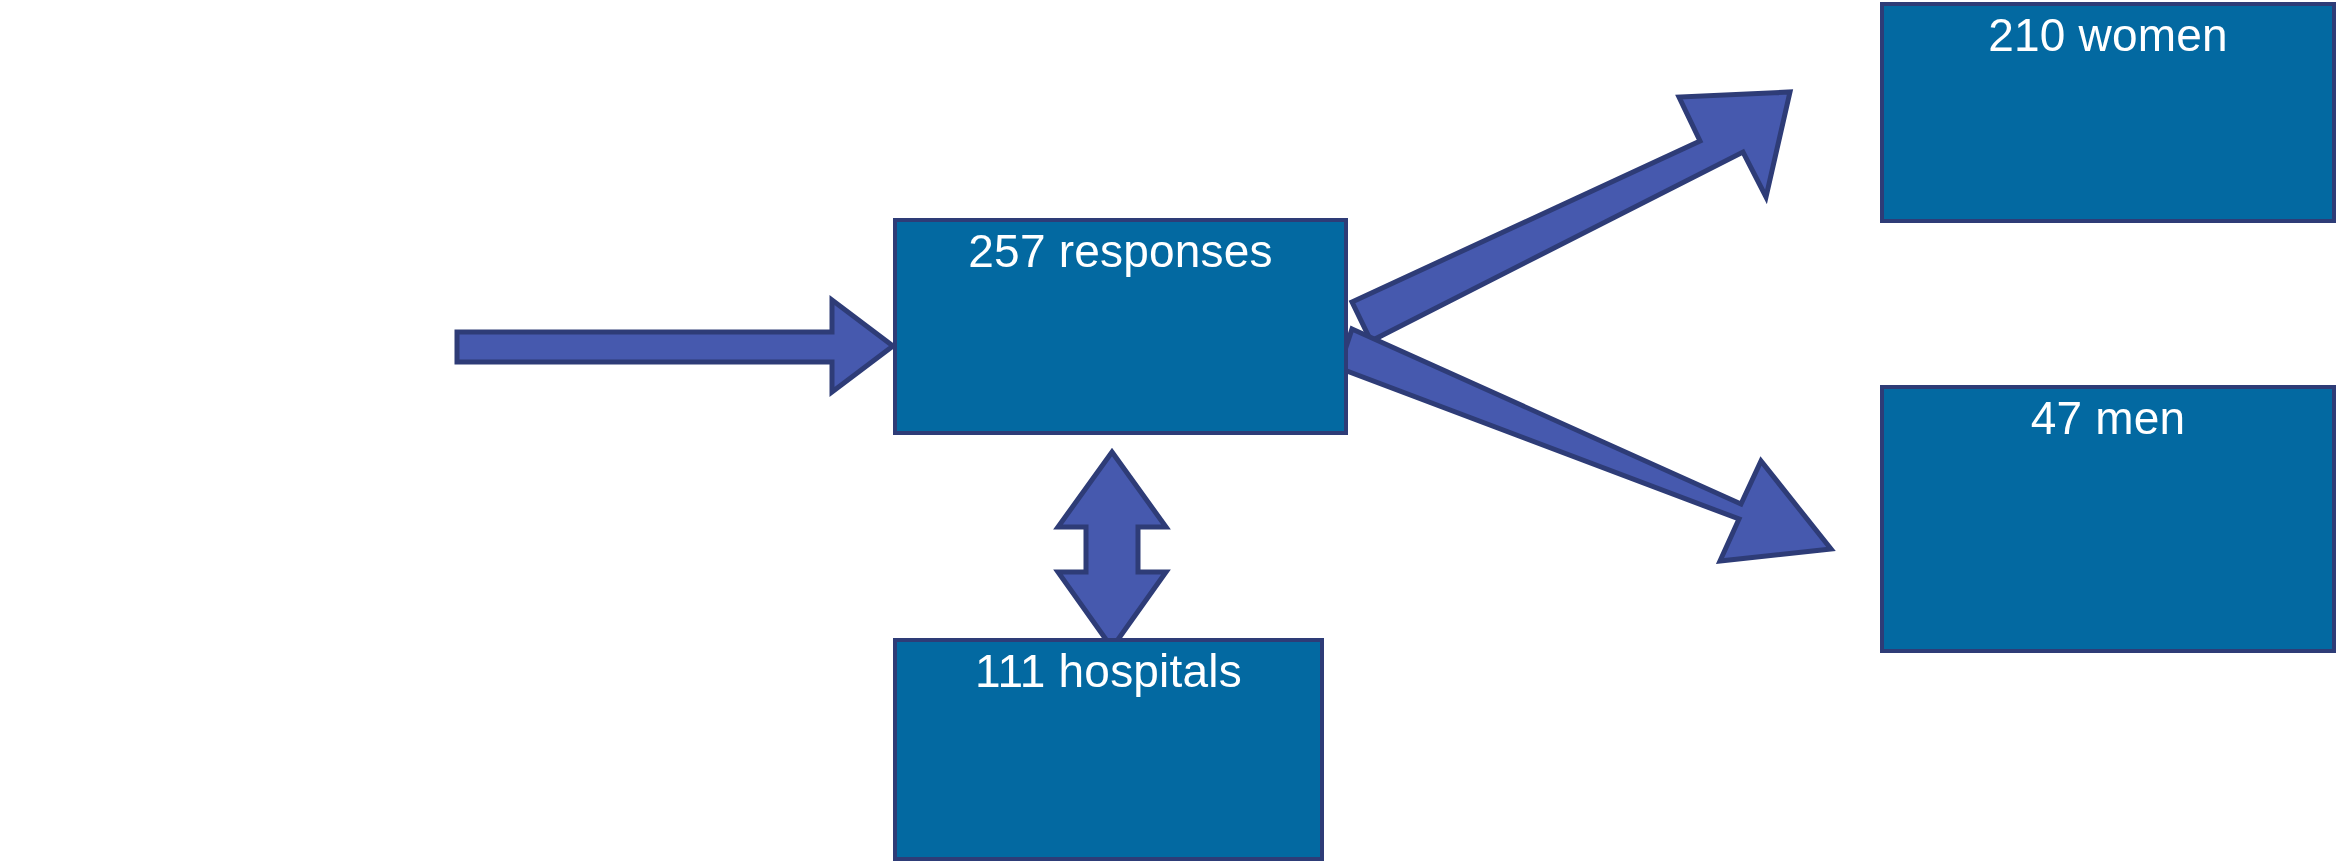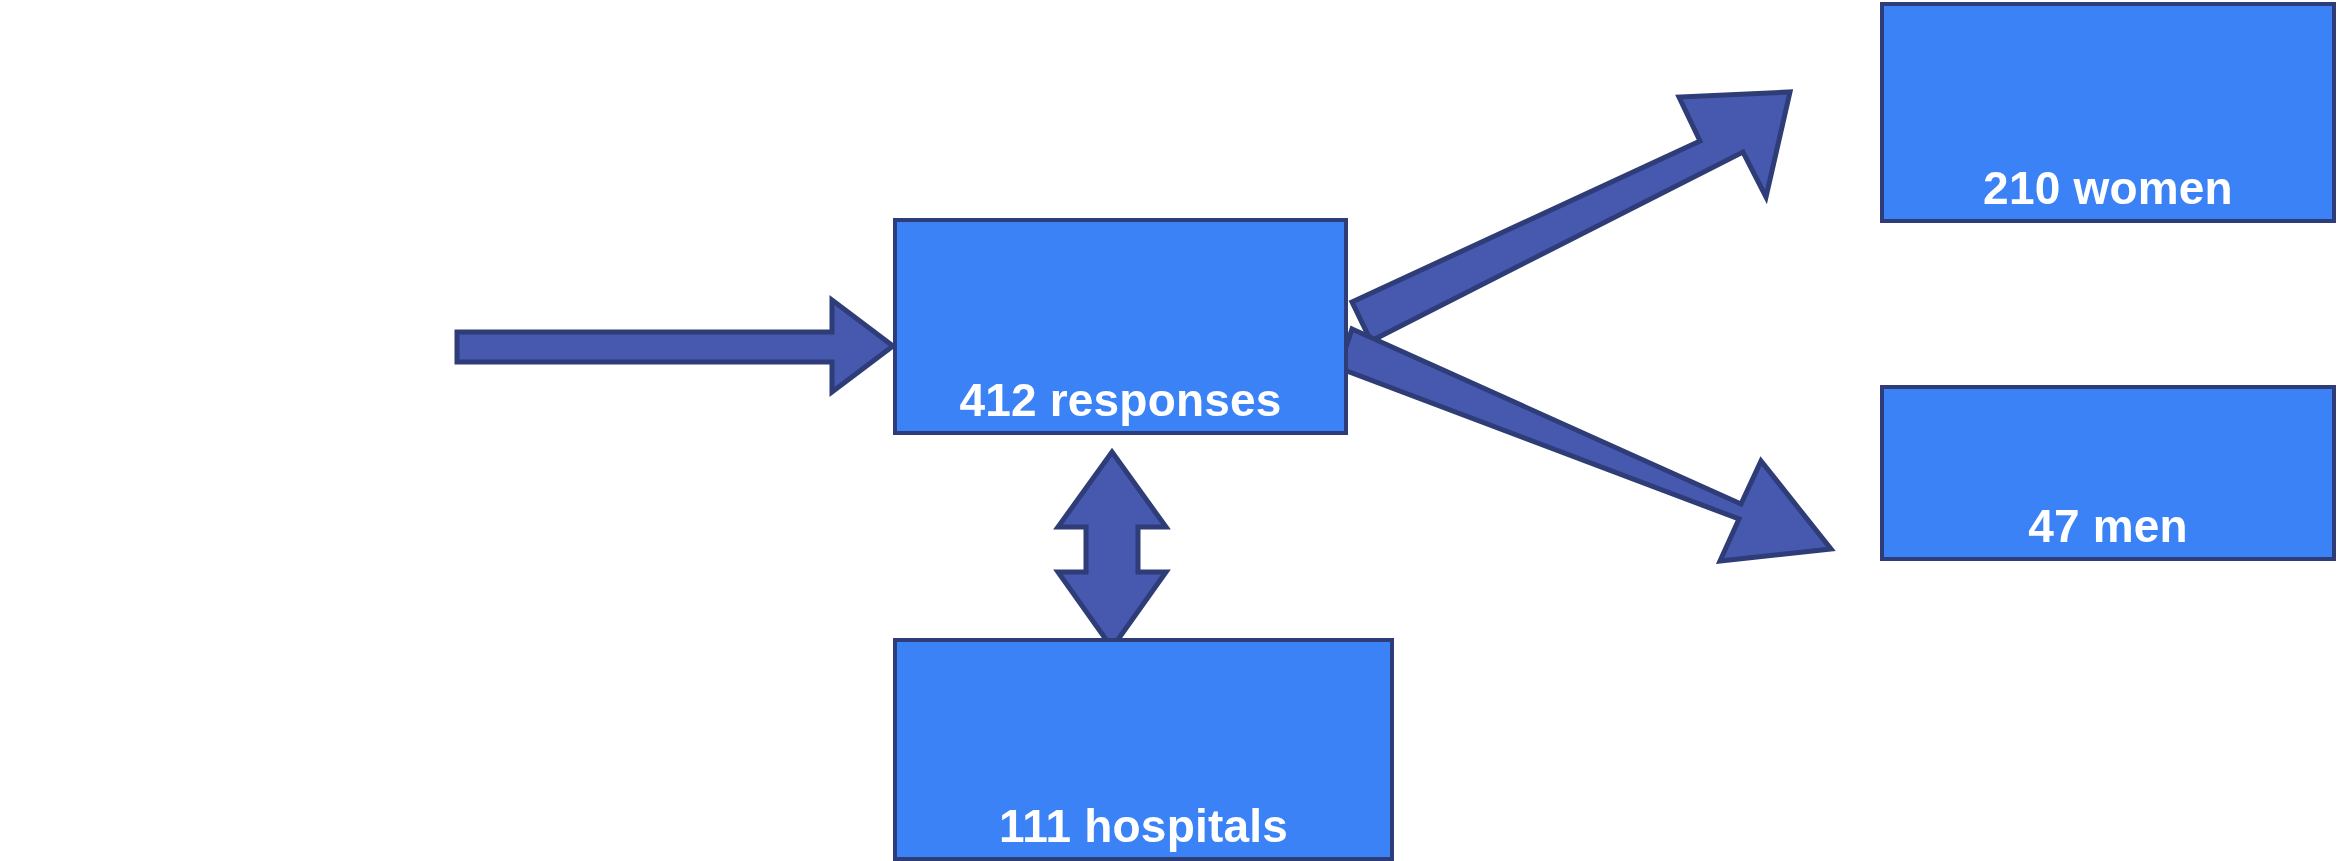--- a/index.html
+++ b/index.html
@@ -14,43 +14,43 @@
   #canvas {
     position: relative;
     width: 2341px;
     height: 861px;
     background: #ffffff;
     overflow: hidden;
   }
   .node {
     position: absolute;
     box-sizing: border-box;
-    background: #3b82f6;
+    background: #0369a1;
     border: 4px solid #2E3C77;
     display: flex;
-    align-items: flex-end;
+    align-items: flex-start;
     justify-content: center;
     text-align: center;
     color: #ffffff;
     font-size: 46px;
     line-height: 1.30;
-    font-weight: 700;
+    font-weight: 400;
     letter-spacing: 0.2px;
     white-space: pre-line;
     user-select: none;
   }
   .node .label {
     display: block;
     padding: 0 10px;
   }
   #node-invitations { left: 2px;    top: 223px; width: 456px; height: 225px; }
   #node-responses   { left: 893px;  top: 218px; width: 455px; height: 217px; }
-  #node-hospitals   { left: 893px;  top: 638px; width: 501px; height: 223px; }
+  #node-hospitals   { left: 893px;  top: 638px; width: 431px; height: 223px; }
   #node-women       { left: 1880px; top: 2px;   width: 456px; height: 221px; }
-  #node-men         { left: 1880px; top: 385px; width: 456px; height: 176px; }
+  #node-men         { left: 1880px; top: 385px; width: 456px; height: 268px; }
 
   .arrow-layer {
     position: absolute;
     left: 0;
     top: 0;
     width: 2341px;
     height: 861px;
     pointer-events: none;
   }
   .arrow-shape {
@@ -71,21 +71,21 @@
 
     <polygon class="arrow-shape" points="1352,302 1700,141 1679,97 1790,92 1766,197 1743,152 1371,341"></polygon>
 
     <polygon class="arrow-shape" points="1352,329 1741,504 1761,461 1831,549 1720,561 1739,519 1339,368"></polygon>
 
     <polygon class="arrow-shape" points="1112,452 1166,527 1138,527 1138,572 1166,572 1112,648 1058,572 1086,572 1086,527 1058,527"></polygon>
   </svg>
 
 
   <div class="node" id="node-responses">
-    <span class="label">412 responses</span>
+    <span class="label">257 responses</span>
   </div>
 
   <div class="node" id="node-hospitals">
     <span class="label">111 hospitals</span>
   </div>
 
   <div class="node" id="node-women">
     <span class="label">210 women</span>
   </div>
 

